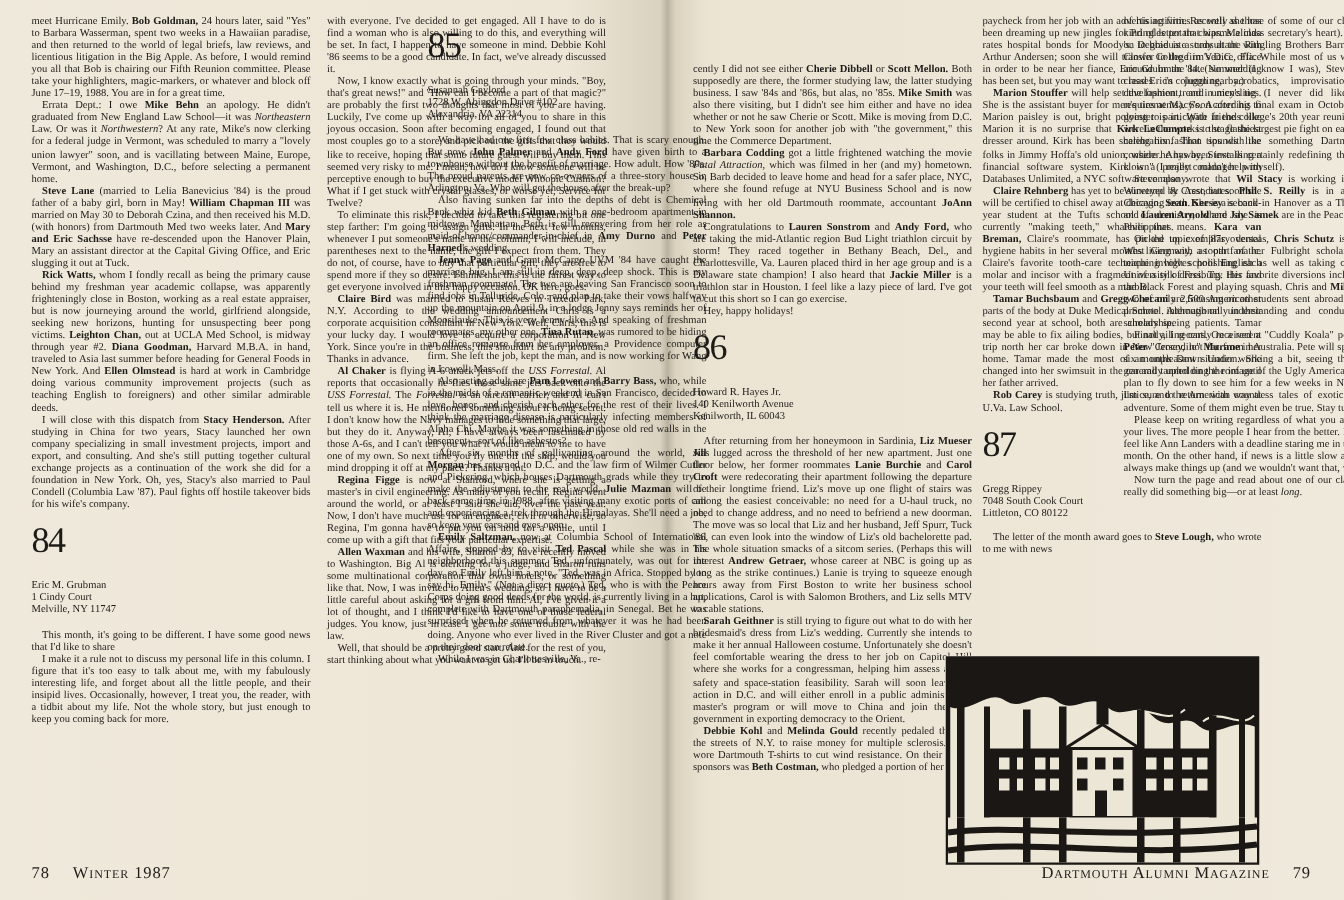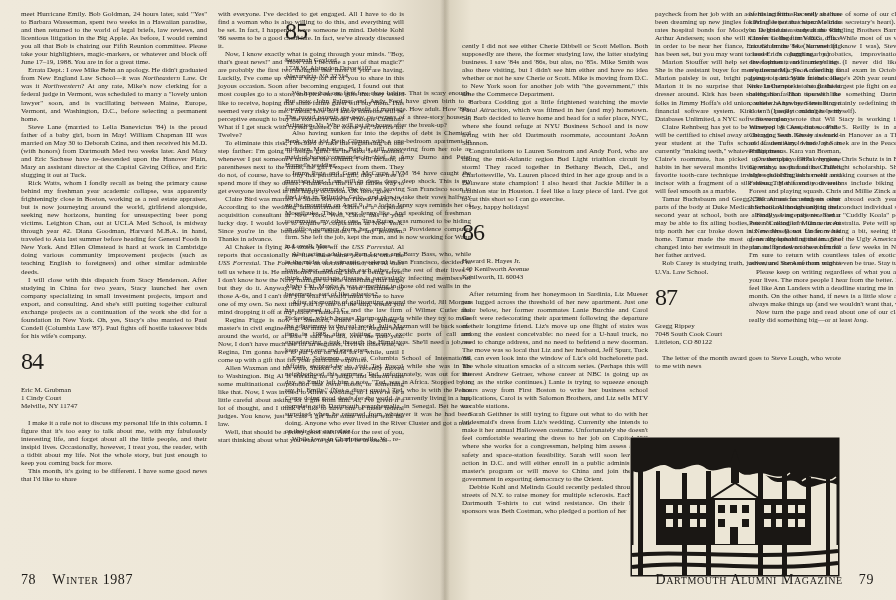--- a/index.html
+++ b/index.html
@@ -5,28 +5,28 @@
   html,body{margin:0;padding:0;}
   body{width:896px;height:600px;overflow:hidden;background:#e9e2d2;font-family:"Liberation Serif","DejaVu Serif",serif;color:#1d1b18;}
   .spread{position:relative;width:896px;height:600px;}
   .page{position:absolute;top:0;height:600px;}
   .page-left{left:0;width:444px;background:linear-gradient(90deg,#efe9db 0%,#ede6d6 85%,#d9d1bf 100%);}
   .page-right{left:444px;width:452px;background:linear-gradient(90deg,#d6ceba 0%,#ebe4d3 6%,#efe9dc 100%);}
   .gutter{position:absolute;left:440px;top:0;width:10px;height:600px;background:linear-gradient(90deg,rgba(0,0,0,0) 0%,rgba(60,50,35,.18) 50%,rgba(0,0,0,0) 100%);}
   .col{position:absolute;top:10px;width:186px;font-size:7.05px;line-height:8.05px;text-align:justify;hyphens:auto;}
   .col p{margin:0;text-indent:7px;}
   .col p.noindent{text-indent:0;}
-  .col b{font-weight:normal;}
+  .col b{font-weight:bold;}
   .col i{font-style:italic;}
   .c1{left:21px;} .c2{left:218px;} .c3{left:285px;}
   .c4{left:462px;margin-top:32px;} .c5{left:655px;} .c6{left:749px;}
   .class-head{font-size:24px;line-height:34px;font-weight:normal;margin:4px 0 8px 0;letter-spacing:-1px;}
   .addr{margin:0 0 8px 0;line-height:8.2px;}
   .addr div{text-indent:0;}
-  .folio{position:absolute;bottom:12px;font-size:14px;letter-spacing:.6px;}
+  .folio{position:absolute;bottom:12px;font-size:11px;letter-spacing:.6px;}
   .folio-left{left:21px;}
   .folio-right{right:22px;}
   .folio .pn{margin:0 12px;}
   .sc{font-variant:small-caps;}
   .woodcut{position:absolute;left:630px;top:437px;width:210px;height:140px;}
   .woodcut svg{width:100%;height:100%;display:block;}
 </style>
 </head>
 <body>
 
@@ -41,22 +41,22 @@
       <p><span>Errata Dept.: I owe </span><b>Mike Behn</b><span> an apology. He didn't graduated from New England Law School—it was </span><i>Northeastern</i><span> Law. Or was it </span><i>Northwestern</i><span>? At any rate, Mike's now clerking for a federal judge in Vermont, was scheduled to marry a "lovely union lawyer" soon, and is vacillating between Maine, Europe, Vermont, and Washington, D.C., before selecting a permanent home.</span></p>
       <p><b>Steve Lane</b><span> (married to Lelia Banevicius '84) is the proud father of a baby girl, born in May! </span><b>William Chapman III</b><span> was married on May 30 to Deborah Czina, and then received his M.D. (with honors) from Dartmouth Med two weeks later. And </span><b>Mary and Eric Sachsse</b><span> have re-descended upon the Hanover Plain, Mary an assistant director at the Capital Giving Office, and Eric slugging it out at Tuck.</span></p>
       <p><b>Rick Watts,</b><span> whom I fondly recall as being the primary cause behind my freshman year academic collapse, was apparently frighteningly close in Boston, working as a real estate appraiser, but is now journeying around the world, girlfriend alongside, seeking new horizons, hunting for unsuspecting beer pong victims. </span><b>Leighton Chan,</b><span> out at UCLA Med School, is midway through year #2. </span><b>Diana Goodman,</b><span> Harvard M.B.A. in hand, traveled to Asia last summer before heading for General Foods in New York. And </span><b>Ellen Olmstead</b><span> is hard at work in Cambridge doing various community improvement projects (such as teaching English to foreigners) and other similar admirable deeds.</span></p>
       <p><span>I will close with this dispatch from </span><b>Stacy Henderson.</b><span> After studying in China for two years, Stacy launched her own company specializing in small investment projects, import and export, and consulting. And she's still putting together cultural exchange projects as a continuation of the work she did for a foundation in New York. Oh, yes, Stacy's also married to Paul Condell (Columbia Law '87). Paul fights off hostile takeover bids for his wife's company.</span></p>
       <div class="class-head">84</div>
       <div class="addr">
         <div>Eric M. Grubman</div>
         <div>1 Cindy Court</div>
         <div>Melville, NY 11747</div>
       </div>
+      <p><span>This month, it's going to be different. I have some good news that I'd like to share</span></p>
       <p><span>I make it a rule not to discuss my personal life in this column. I figure that it's too easy to talk about me, with my fabulously interesting life, and forget about all the little people, and their insipid lives. Occasionally, however, I treat you, the reader, with a tidbit about my life. Not the whole story, but just enough to keep you coming back for more.</span></p>
-      <p><span>This month, it's going to be different. I have some good news that I'd like to share</span></p>
     </div>
   <div class="col c2">
       <p class="noindent"><span>with everyone. I've decided to get engaged. All I have to do is find a woman who is also willing to do this, and everything will be set. In fact, I happen to have someone in mind. Debbie Kohl '86 seems to be a good candidate. In fact, we've already discussed it.</span></p>
       <p><span>Now, I know exactly what is going through your minds. "Boy, that's great news!" and "How can I become a part of that magic?" are probably the first two thoughts that most of you are having. Luckily, I've come up with a way for all of you to share in this joyous occasion. Soon after becoming engaged, I found out that most couples go to a store, and pick out the gifts that they would like to receive, hoping that some future guest will buy them. This seemed very risky to me. I mean, how do I know someone will be perceptive enough to buy the executive model Whoopie Cushion? What if I get stuck with crystal glasses, or worse yet, Service for Twelve?</span></p>
       <p><span>To eliminate this risk, I decided to take this registering bit one step farther: I'm going to assign gifts. In the next few months, whenever I put someone's name in the column, I will include, in parentheses next to the name, the gift I expect from them. They do not, of course, have to buy that particular gift, they are free to spend more if they so desire. I think that this is the fairest way to get everyone involved in this happy occasion. OK here, goes:</span></p>
       <p><b>Claire Bird</b><span> was married to Susan Reeves in Tuxedo Park, N.Y. According to the wedding announcement Chris is a corporate acquisition consultant in New York. Well, Chris, this is your lucky day. I would love to acquire a corporation in New York. Since you're in the business, this shouldn't be any problem. Thanks in advance.</span></p>
       <p><b>Al Chaker</b><span> is flying A-6 attack jets off the </span><i>USS Forrestal.</i><span> Al reports that occasionally he flies those same jets back onto the </span><i>USS Forrestal.</i><span> The </span><i>Forrestal</i><span> is an aircraft carrier, and Al can't tell us where it is. He mentioned something about it being secret. I don't know how the Navy manages to hide something that large, but they do it. Anyway, Al, I have always been fascinated by those A-6s, and I can't tell you what it would mean to me to have one of my own. So next time you fly one off the ship, would you mind dropping it off at my place? Thanks a lot.</span></p>
       <p><b>Regina Figge</b><span> is now at Stanford, where she is getting a master's in civil engineering. As many of you recall, Regina went around the world, or at least I said she did, over the past year. Now, I don't have much use for an engineer, civil or otherwise, so Regina, I'm gonna have to put you on hold for a while, until I come up with a gift that fits your particular expertise.</span></p>
       <p><b>Allen Waxman</b><span> and his wife, Sharon '83, have recently moved to Washington. Big Al is clerking for a judge, and Sharon runs some multinational corporation that owns hotels, or something like that. Now, I was invited to Allen's wedding, so I have to be a little careful about asking for a gift from him. Al, I've given it a lot of thought, and I think I'd like to have one of those federal judges. You know, just in case I get into some trouble with the law.</span></p>
       <p><span>Well, that should be a pretty good start. And for the rest of you, start thinking about what you want to get us. I'll be in touch.</span></p>

